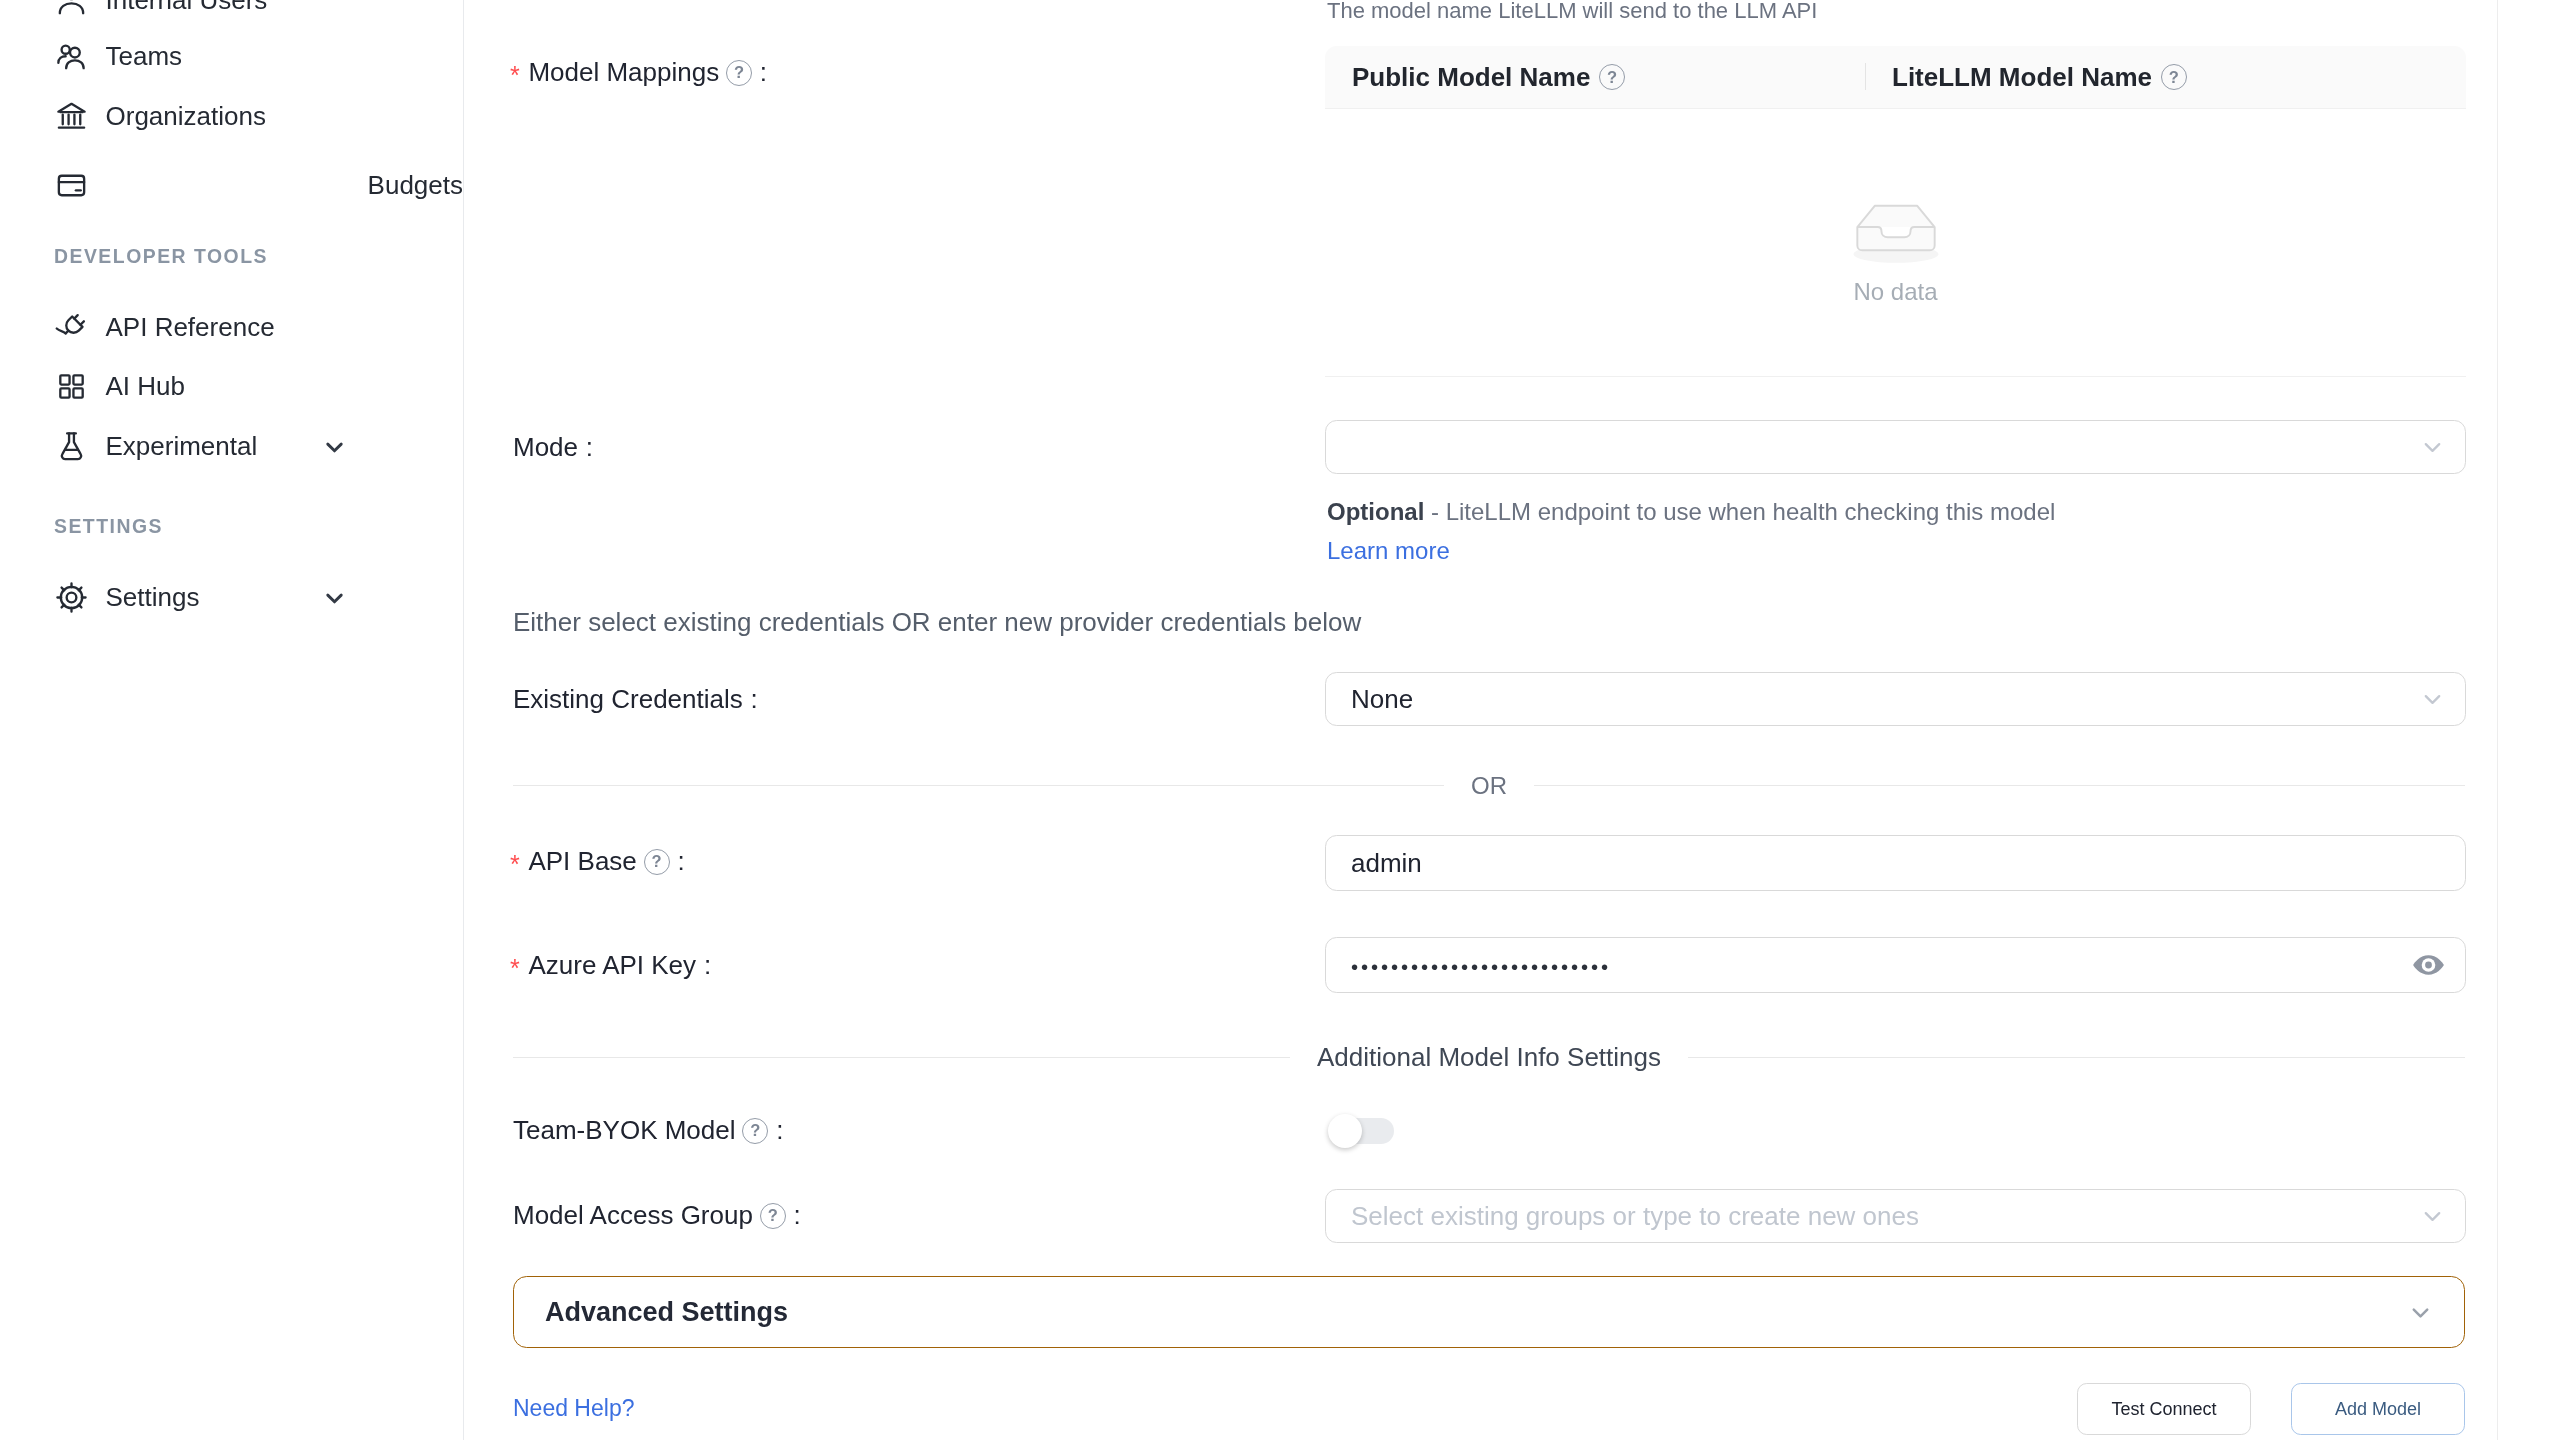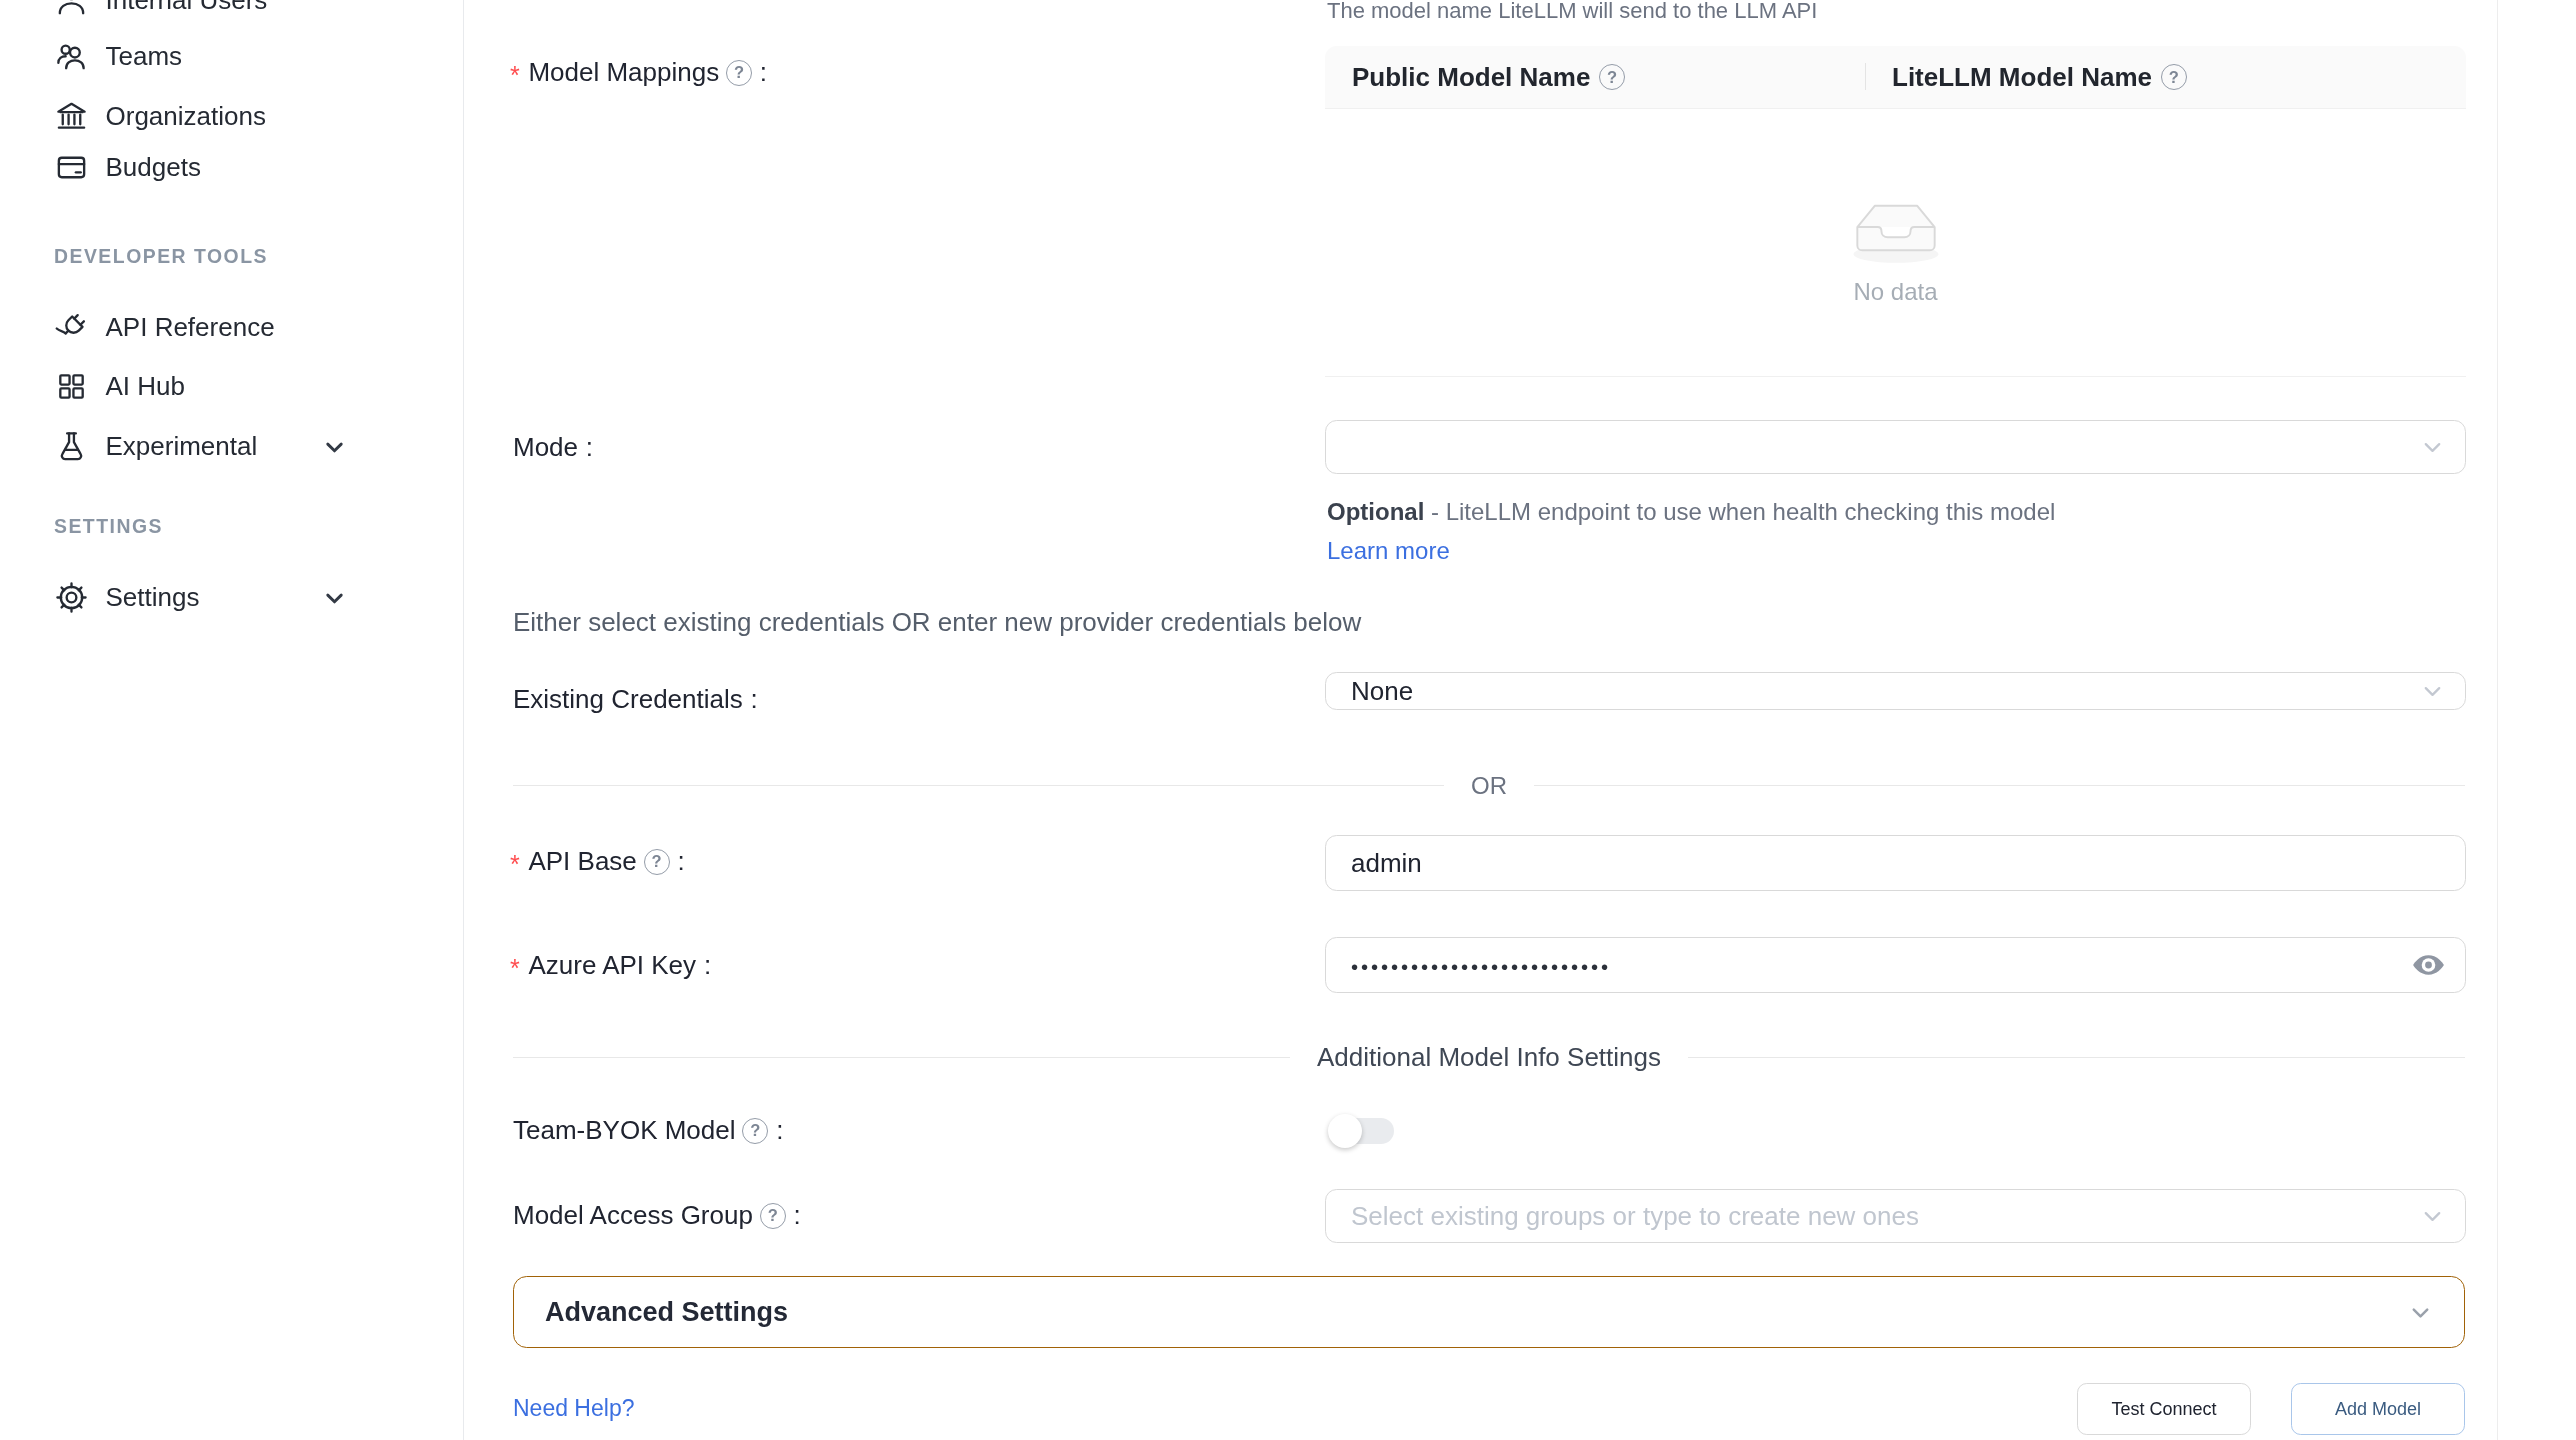--- a/index.html
+++ b/index.html
@@ -100,21 +100,21 @@
       <svg width="35" height="35" viewBox="0 0 36 36" fill="none" stroke="currentColor" stroke-width="2.4" stroke-linecap="round" stroke-linejoin="round">
         <path d="M4.5 13 18 5l13.5 8"></path>
           <path d="M6.5 13.5h23"></path>
         <path d="M9 16v10M15 16v10M21 16v10M27 16v10"></path>
           <path d="M5 29.5h26"></path>
       </svg>
     </span>
     <span class="nlabel">Organizations</span>
   </div>
 
-  <div class="nav-row" style="top:146px;">
+  <div class="nav-row" style="top:164px;justify-content:space-between;">
     <span class="nicon">
       <svg width="35" height="35" viewBox="0 0 36 36" fill="none" stroke="currentColor" stroke-width="2.4" stroke-linecap="round">
         <rect x="5" y="8" width="26" height="20" rx="3"></rect>
           <path d="M5 14.5h26"></path>
           <path d="M22.5 23h5"></path>
       </svg>
     </span>
     <span class="nlabel">Budgets</span>
   </div>
 
@@ -229,21 +229,21 @@
 <div class="help-opt">
   <b>Optional</b><span> - LiteLLM endpoint to use when health checking this model </span><span class="link">Learn more</span>
 </div>
 
 <div class="either-text">Either select existing credentials OR enter new provider credentials below</div>
 
 <div class="frm-label" style="left:513px;top:683px;">
   <span>Existing Credentials</span>
     <span class="colon">:</span>
 </div>
-<div class="field" style="top:672px;height:38px;">
+<div class="field" style="top:672px;height:54px;">
   <span>None</span>
   <span class="sel-chevron">
     <svg width="23" height="23" viewBox="0 0 24 24" fill="none" stroke="currentColor" stroke-width="2.4" stroke-linecap="round" stroke-linejoin="round">
         <path d="M5 9l7 7 7-7"></path>
       </svg>
   </span>
 </div>
 
 <div class="tdivider" style="top:772px;">
   <div class="line"></div>

